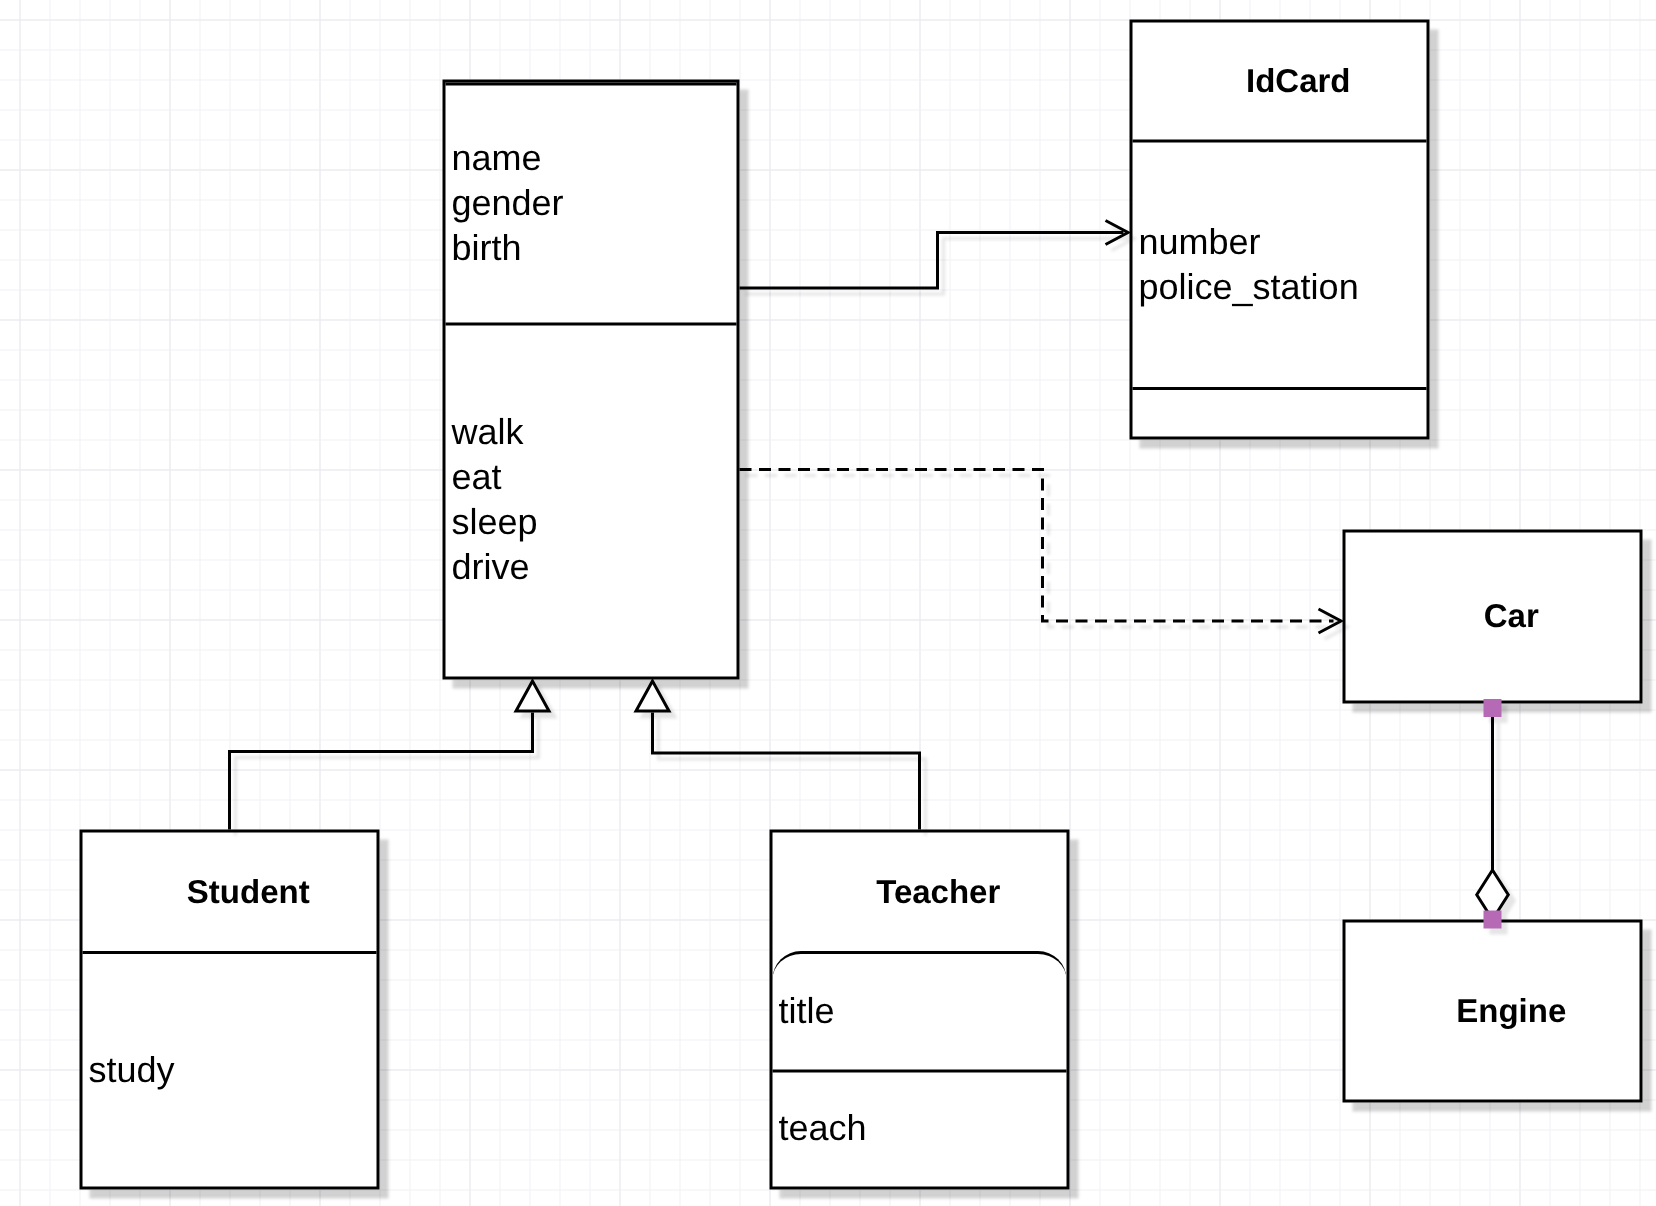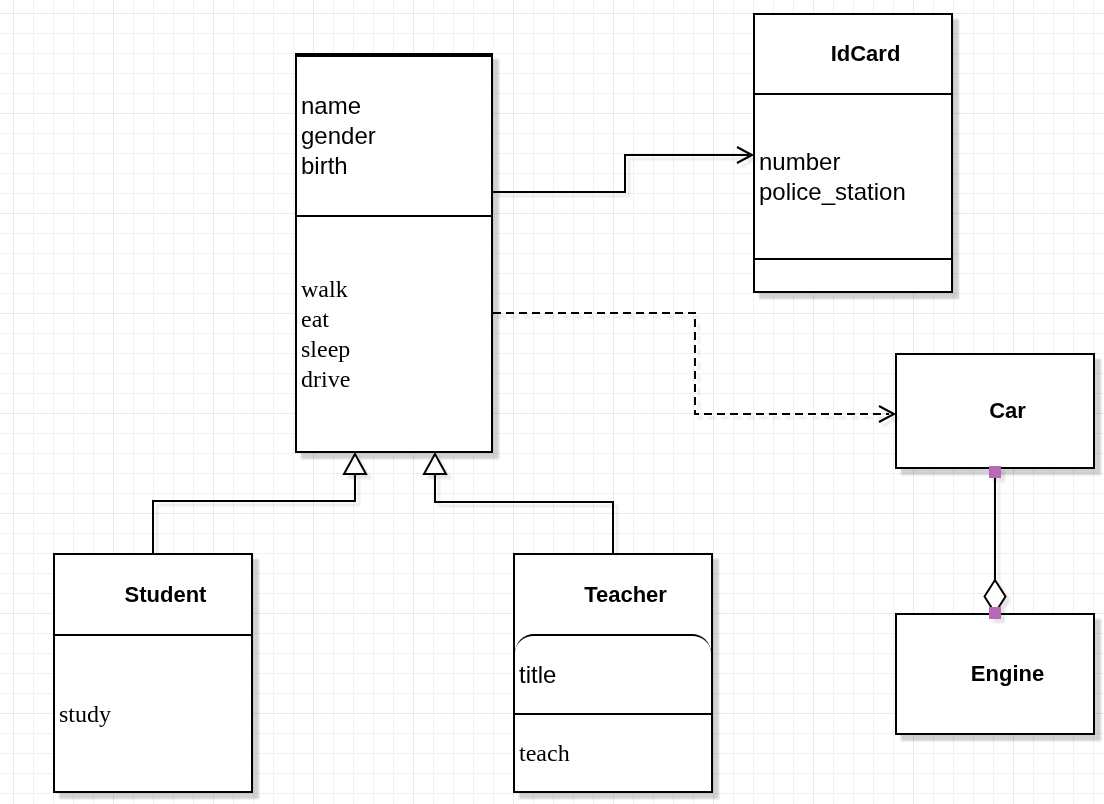--- a/index.html
+++ b/index.html
@@ -29,21 +29,21 @@
     display: flex; align-items: center; justify-content: center;
     font-weight: bold; font-size: 22px; flex: 0 0 auto; padding-left: 25px;
   }
   .uml-simple .uml-title { flex: 1 1 auto; }
   .compartment {
     border-top: 2px solid #000; box-sizing: border-box;
     display: flex; flex-direction: column; justify-content: center;
     padding-left: 4px; font-size: 24px; line-height: 30px;
     flex: 0 0 auto; overflow: hidden;
   }
-  .compartment.fill { flex: 1 1 auto; font-family: Liberation Serif, serif; }
+  .compartment.fill { flex: 1 1 auto; }
   .edges {
     position: absolute; left: 0; top: 0; width: 1104px; height: 804px;
     pointer-events: none;
     filter: drop-shadow(4px 4px 1px rgba(0,0,0,0.10));
   }
   .edges path, .edges polyline, .edges polygon { stroke: #000; stroke-width: 2; }
 </style>
 </head>
 <body>
 

